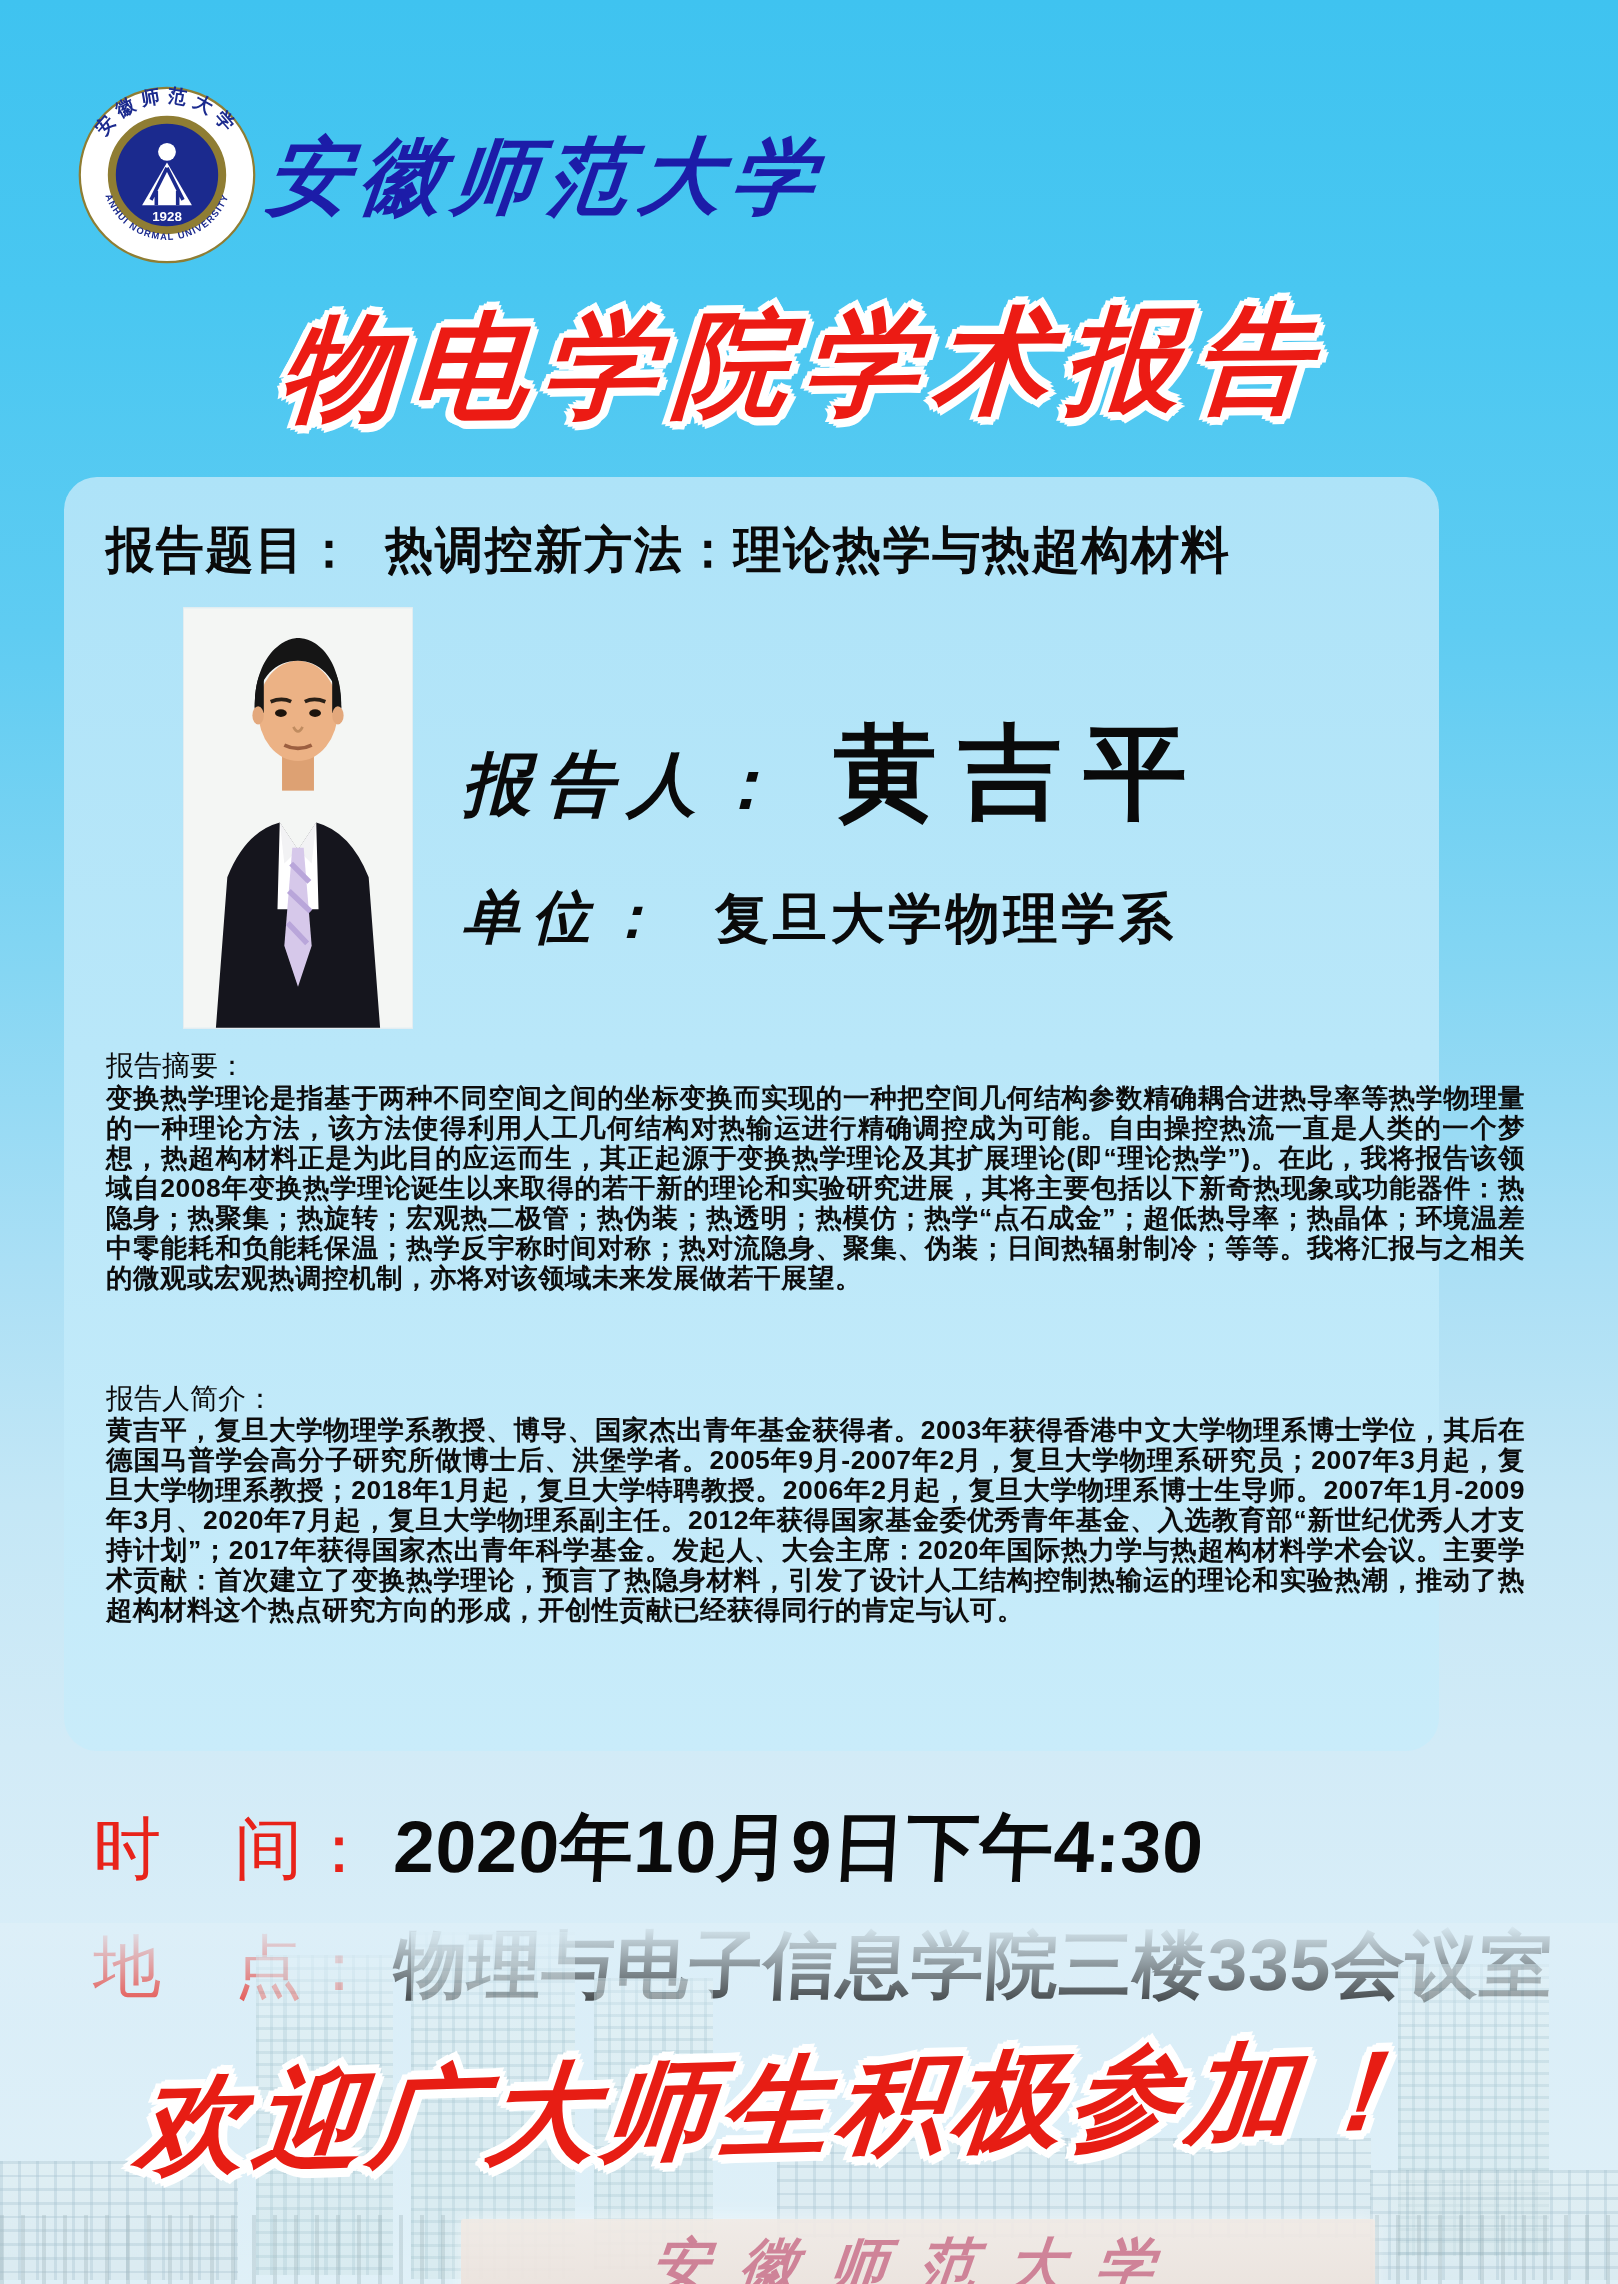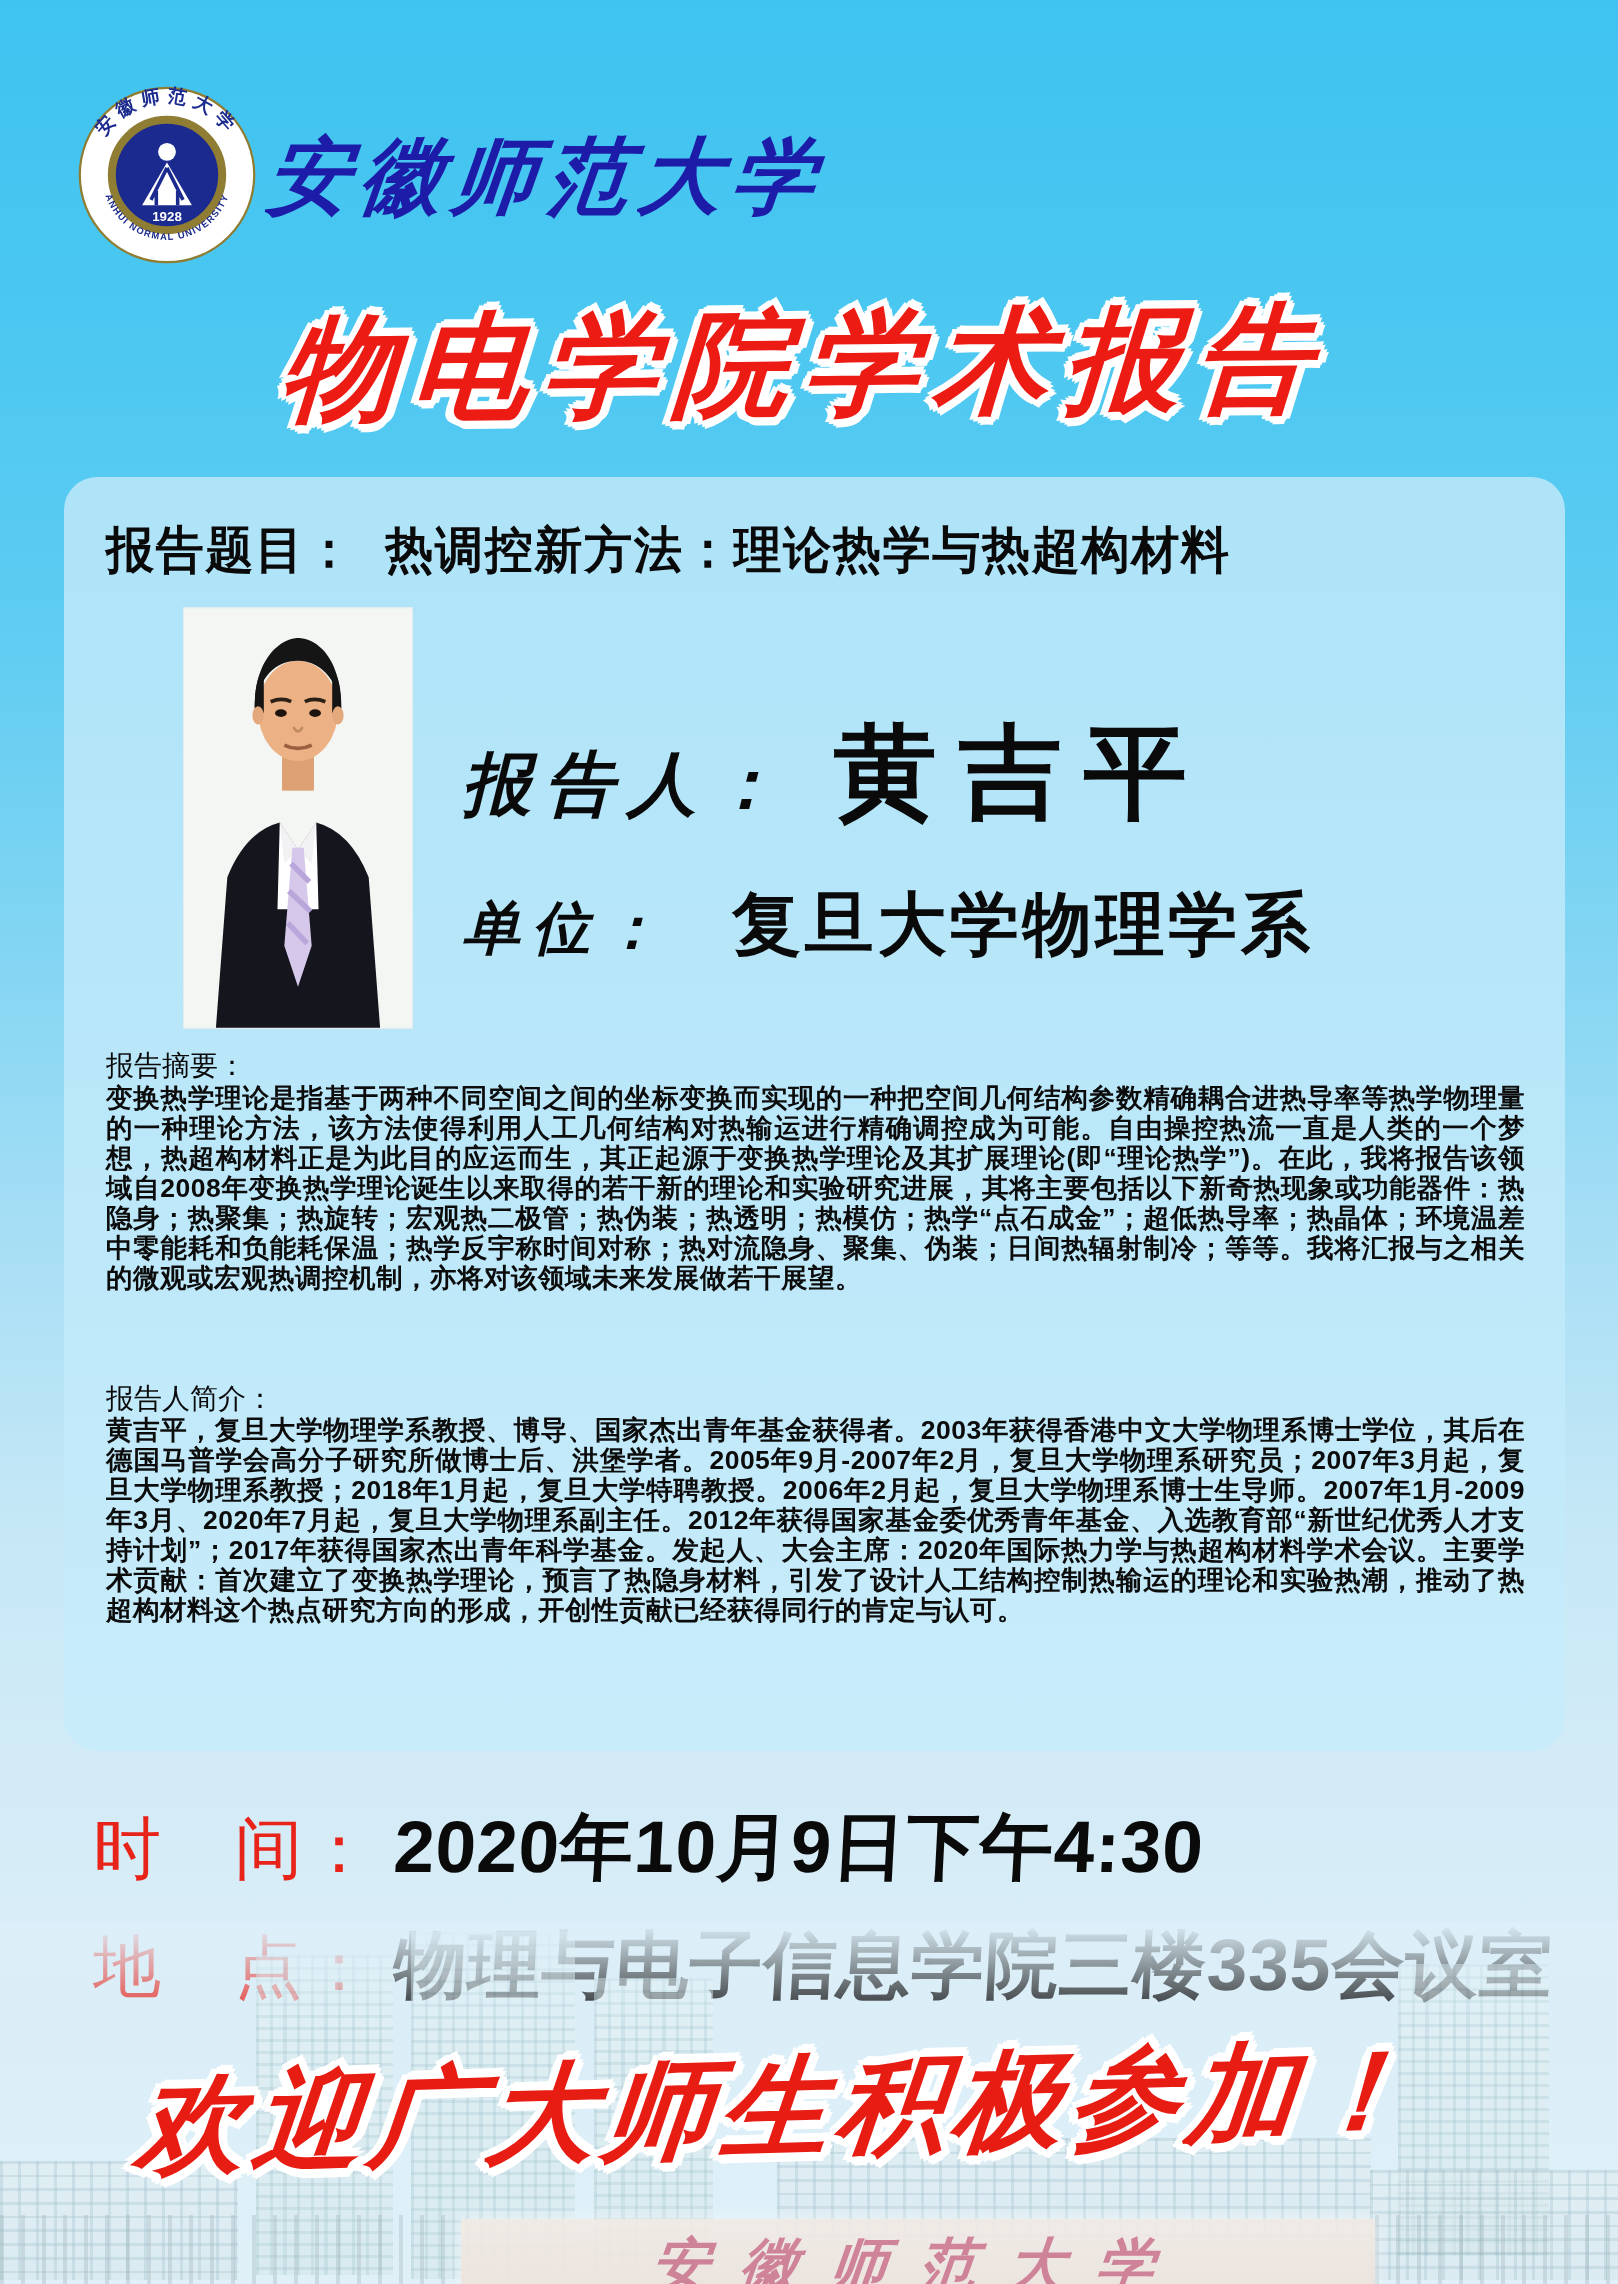--- a/index.html
+++ b/index.html
@@ -10,33 +10,33 @@
   
   .logo{position:absolute;left:78px;top:86px;width:178px;height:178px;}
   .script-name{position:absolute;left:267px;top:122px;font-size:83px;font-weight:900;
     font-style:italic;color:#1c1ca8;letter-spacing:10px;transform:skewX(-6deg);}
   .banner-title{position:absolute;left:282px;top:287px;font-size:115px;font-weight:900;
     font-style:italic;color:#ec1b14;letter-spacing:15.5px;transform:skewX(-4deg) rotate(-0.6deg);
     text-shadow:0 0 6.4px #fff,6.4px 0 #fff,-6.4px 0 #fff,0 6.4px #fff,0 -6.4px #fff,
       4.6px 4.6px #fff,-4.6px 4.6px #fff,4.6px -4.6px #fff,-4.6px -4.6px #fff,
       8.2px 2.7px #fff,-8.2px 2.7px #fff,2.7px 8.2px #fff,2.7px -8.2px #fff;}
   
-  .card{position:absolute;left:64px;top:477px;width:1501px;height:1274px;border-radius:33px;
+  .card{position:absolute;left:64px;top:477px;width:1375px;height:1274px;border-radius:33px;
     background:linear-gradient(180deg,#aee3f8 0%,#b9e7f9 45%,#c9ecfa 100%);}
   .card-title{position:absolute;left:42px;top:40px;font-size:50px;font-weight:800;color:#0a0a0a;
     letter-spacing:1.8px;white-space:nowrap;transform:scaleX(0.96);transform-origin:left;}
   .card-title .gap{display:inline-block;width:32px;}
   .photo{position:absolute;left:120px;top:131px;width:228px;height:420px;
     box-shadow:0 0 0 0.9px #e8eef0;}
   .speaker-line{position:absolute;left:398px;top:228px;white-space:nowrap;color:#0a0a0a;}
   .speaker-line .lbl{font-size:69px;font-weight:900;font-style:italic;letter-spacing:13.7px;}
   .speaker-line .val{font-size:103px;font-weight:900;letter-spacing:22px;margin-left:41px;}
   .affil-line{position:absolute;left:398px;top:402px;white-space:nowrap;color:#0a0a0a;}
   .affil-line .lbl{font-size:58px;font-weight:900;font-style:italic;letter-spacing:12px;}
-  .affil-line .val{font-size:69px;font-weight:700;margin-left:60px;letter-spacing:3.7px;}
+  .affil-line .val{font-size:54px;font-weight:700;margin-left:43px;letter-spacing:3.7px;}
   .sec-label{position:absolute;left:42px;font-size:28px;font-weight:400;color:#0a0a0a;}
   .sec-text{position:absolute;left:42px;width:1419px;font-size:26.5px;font-weight:600;color:#0c0c0c;
     line-height:30px;text-align:justify;letter-spacing:0.5px;}
   
   .sched-row{position:absolute;white-space:nowrap;}
   .sched-row .rlbl{display:inline-block;width:301px;font-size:68px;font-weight:400;color:#e8231a;
     letter-spacing:2.7px;}
   .sched-row .rval{font-size:73px;font-weight:800;color:#0a0a0a;letter-spacing:0.9px;
     display:inline-block;transform:skewX(-3deg);}
   

